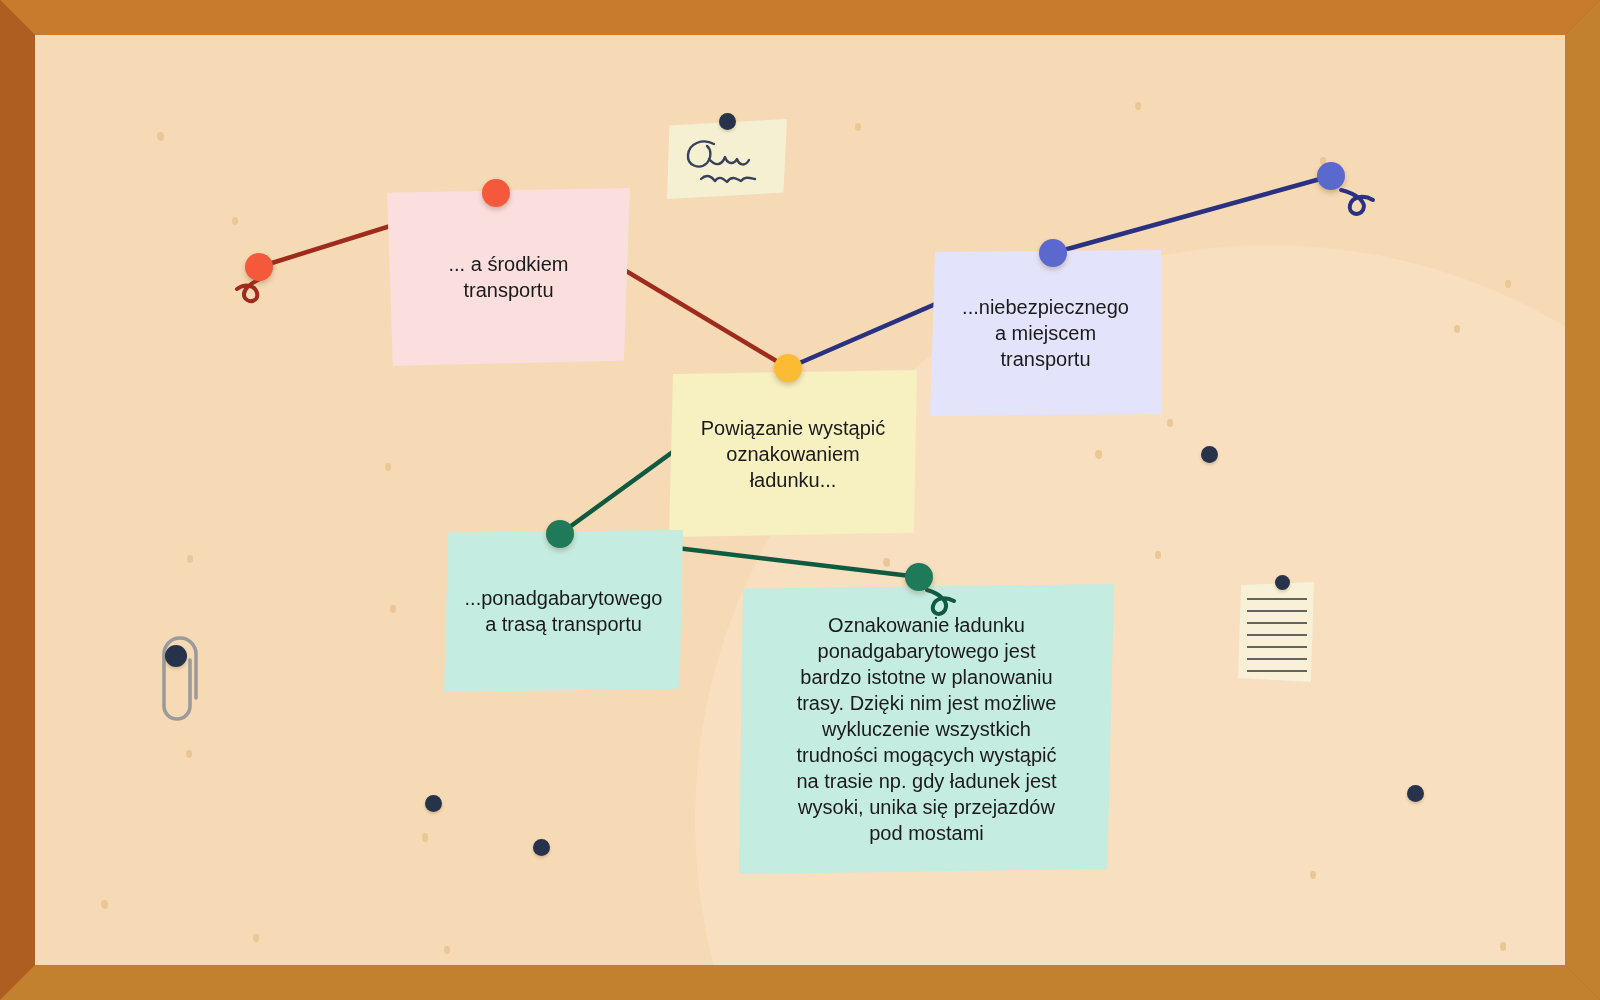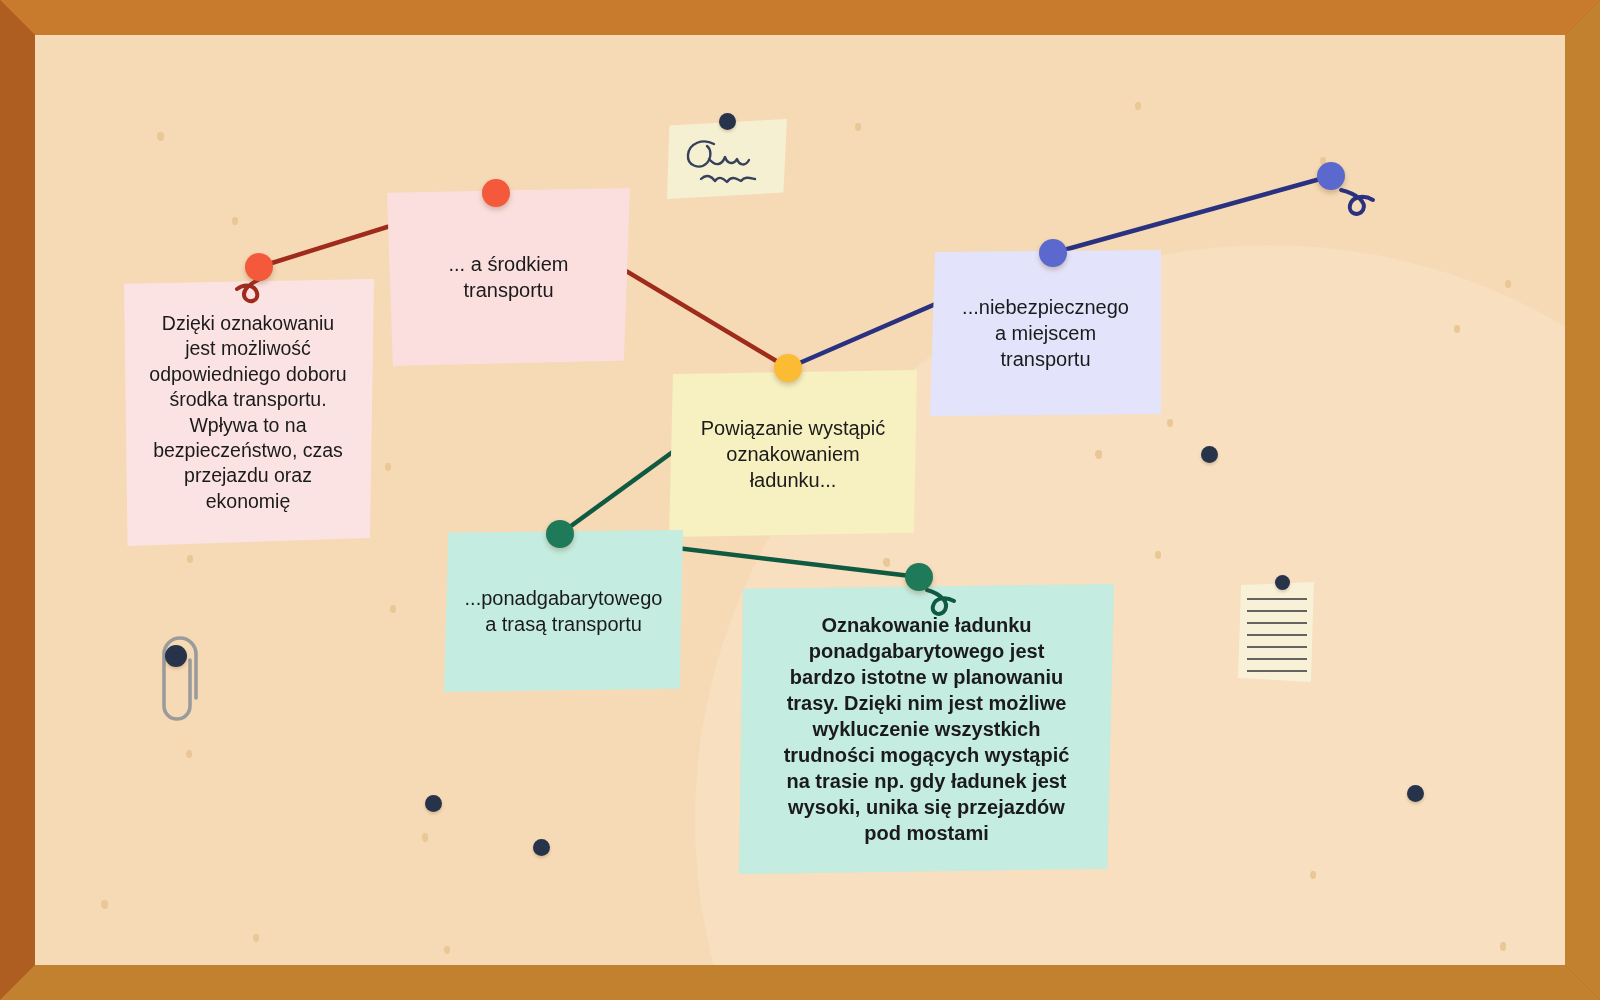--- a/index.html
+++ b/index.html
@@ -193,31 +193,20 @@
 
     <svg id="connectors" viewBox="0 0 1530 930">
 
       <polyline points="224,232 461,158 753,333" fill="none" stroke="#9e2b1c" stroke-width="4.5" stroke-linejoin="round" stroke-linecap="round"></polyline>
 
       <polyline points="753,333 1018,218 1296,141" fill="none" stroke="#2a3180" stroke-width="4.5" stroke-linejoin="round" stroke-linecap="round"></polyline>
 
       <polyline points="753,333 525,499 884,542" fill="none" stroke="#0f5a41" stroke-width="4.5" stroke-linejoin="round" stroke-linecap="round"></polyline>
     </svg>
 
-    <div class="note note-pink" style="left:87px; top:244px; width:252px; height:267px; font-size:19.5px;
-                clip-path: polygon(0.8% 1.8%, 100% 0%, 98.4% 97%, 2.2% 100%);">
-      <div class="note-text">Dzięki oznakowaniu
-jest możliwość
-odpowiedniego doboru
-środka transportu.
-Wpływa to na
-bezpieczeństwo, czas
-przejazdu oraz
-ekonomię</div>
-    </div>
 
     <div class="note note-pink-lite" style="left:352px; top:153px; width:243px; height:178px; font-size:20px;
                 clip-path: polygon(0% 2.6%, 100% 0%, 97.5% 97%, 2.4% 100%);">
       <div class="note-text">... a środkiem
 transportu</div>
     </div>
 
     <div class="note note-yellow" style="left:634px; top:335px; width:248px; height:167px; font-size:20px;
                 clip-path: polygon(1.6% 2.4%, 100% 0%, 98.8% 97.5%, 0% 100%);">
       <div class="note-text">Powiązanie wystąpić
@@ -233,21 +222,21 @@
     </div>
 
 
     <div class="note note-teal" style="left:409px; top:495px; width:239px; height:162px; font-size:20px;
                 clip-path: polygon(1.8% 1.6%, 100% 0%, 98.6% 98%, 0% 100%);">
       <div class="note-text">...ponadgabarytowego
 a trasą transportu</div>
     </div>
 
     <div class="note note-teal" style="left:704px; top:549px; width:375px; height:290px; font-size:20px;
-                clip-path: polygon(1.1% 1.6%, 100% 0%, 98.2% 98.2%, 0% 100%); font-weight: bold;">
+                clip-path: polygon(1.1% 1.6%, 100% 0%, 98.2% 98.2%, 0% 100%);">
       <div class="note-text">Oznakowanie ładunku
 ponadgabarytowego jest
 bardzo istotne w planowaniu
 trasy. Dzięki nim jest możliwe
 wykluczenie wszystkich
 trudności mogących wystąpić
 na trasie np. gdy ładunek jest
 wysoki, unika się przejazdów
 pod mostami</div>
     </div>

